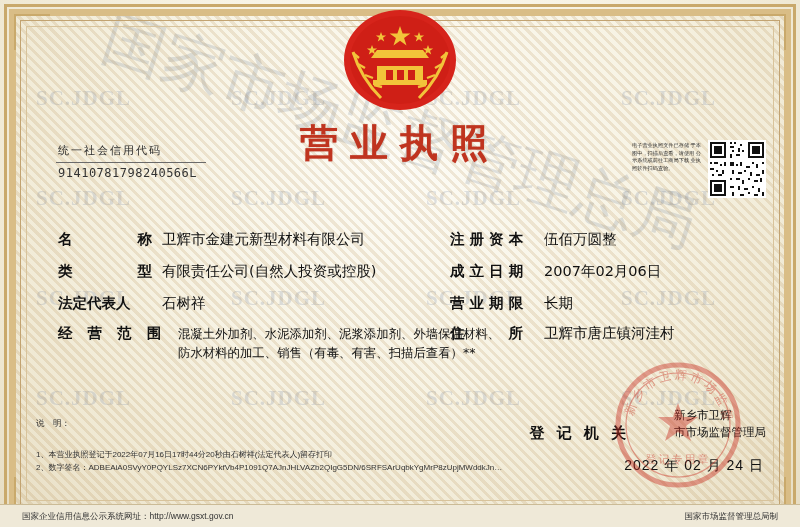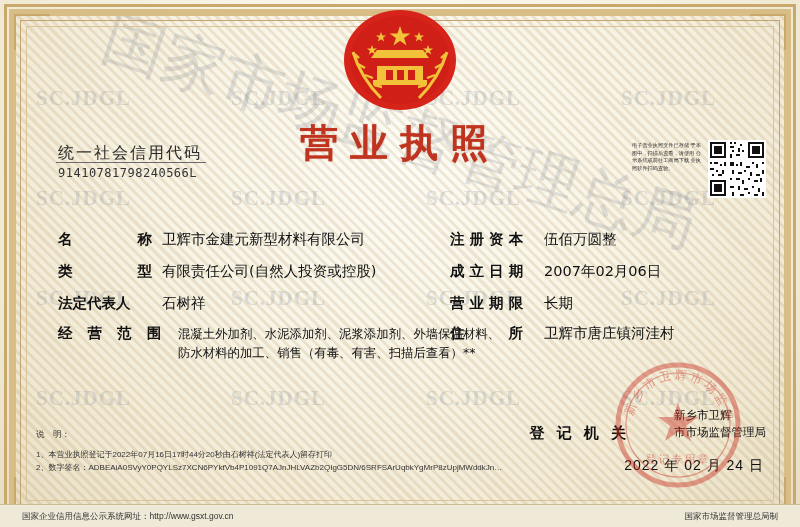--- a/index.html
+++ b/index.html
@@ -83,21 +83,21 @@
     position:absolute;left:0;right:0;top:118px;text-align:center;
     font-family:"DejaVu Serif","Liberation Serif",serif;
     font-size:38px;font-weight:bold;letter-spacing:12px;
     color:#c0341f;
     text-shadow:0 0 1px rgba(160,40,20,.6);
   }
 
   
   .code-label{
     position:absolute;left:58px;top:143px;
-    font-size:16px;letter-spacing:2px;color:#2b2b2b;
+    font-size:11px;letter-spacing:2px;color:#2b2b2b;
     font-family:"DejaVu Sans","Liberation Sans",sans-serif;
   }
   .code-line{
     position:absolute;left:56px;top:162px;width:150px;height:1px;background:#6b6b6b;
   }
   .code-value{
     position:absolute;left:58px;top:166px;
     font-size:12px;letter-spacing:.5px;color:#333;
     font-family:"DejaVu Sans Mono","Liberation Mono",monospace;
   }
@@ -150,21 +150,21 @@
   .seal{
     position:absolute;right:56px;bottom:36px;width:132px;height:132px;
     opacity:.42;pointer-events:none;
   }
 
   
   .notes{
     position:absolute;left:36px;bottom:52px;width:470px;
     font-size:8px;line-height:1.7;color:#333;
   }
-  .notes .nt-title{font-size:8.5px;margin-bottom:6px;}
+  .notes .nt-title{font-size:8.5px;margin-bottom:17px;}
   .notes .nt{white-space:nowrap;overflow:hidden;text-overflow:ellipsis;}
 
   
   .bottombar{
     position:absolute;left:0;right:0;bottom:0;height:22px;
     background:#efe9d8;border-top:1px solid #cbbb96;
   }
   .bb-left{
     position:absolute;left:22px;bottom:4px;font-size:8.5px;color:#333;
   }

